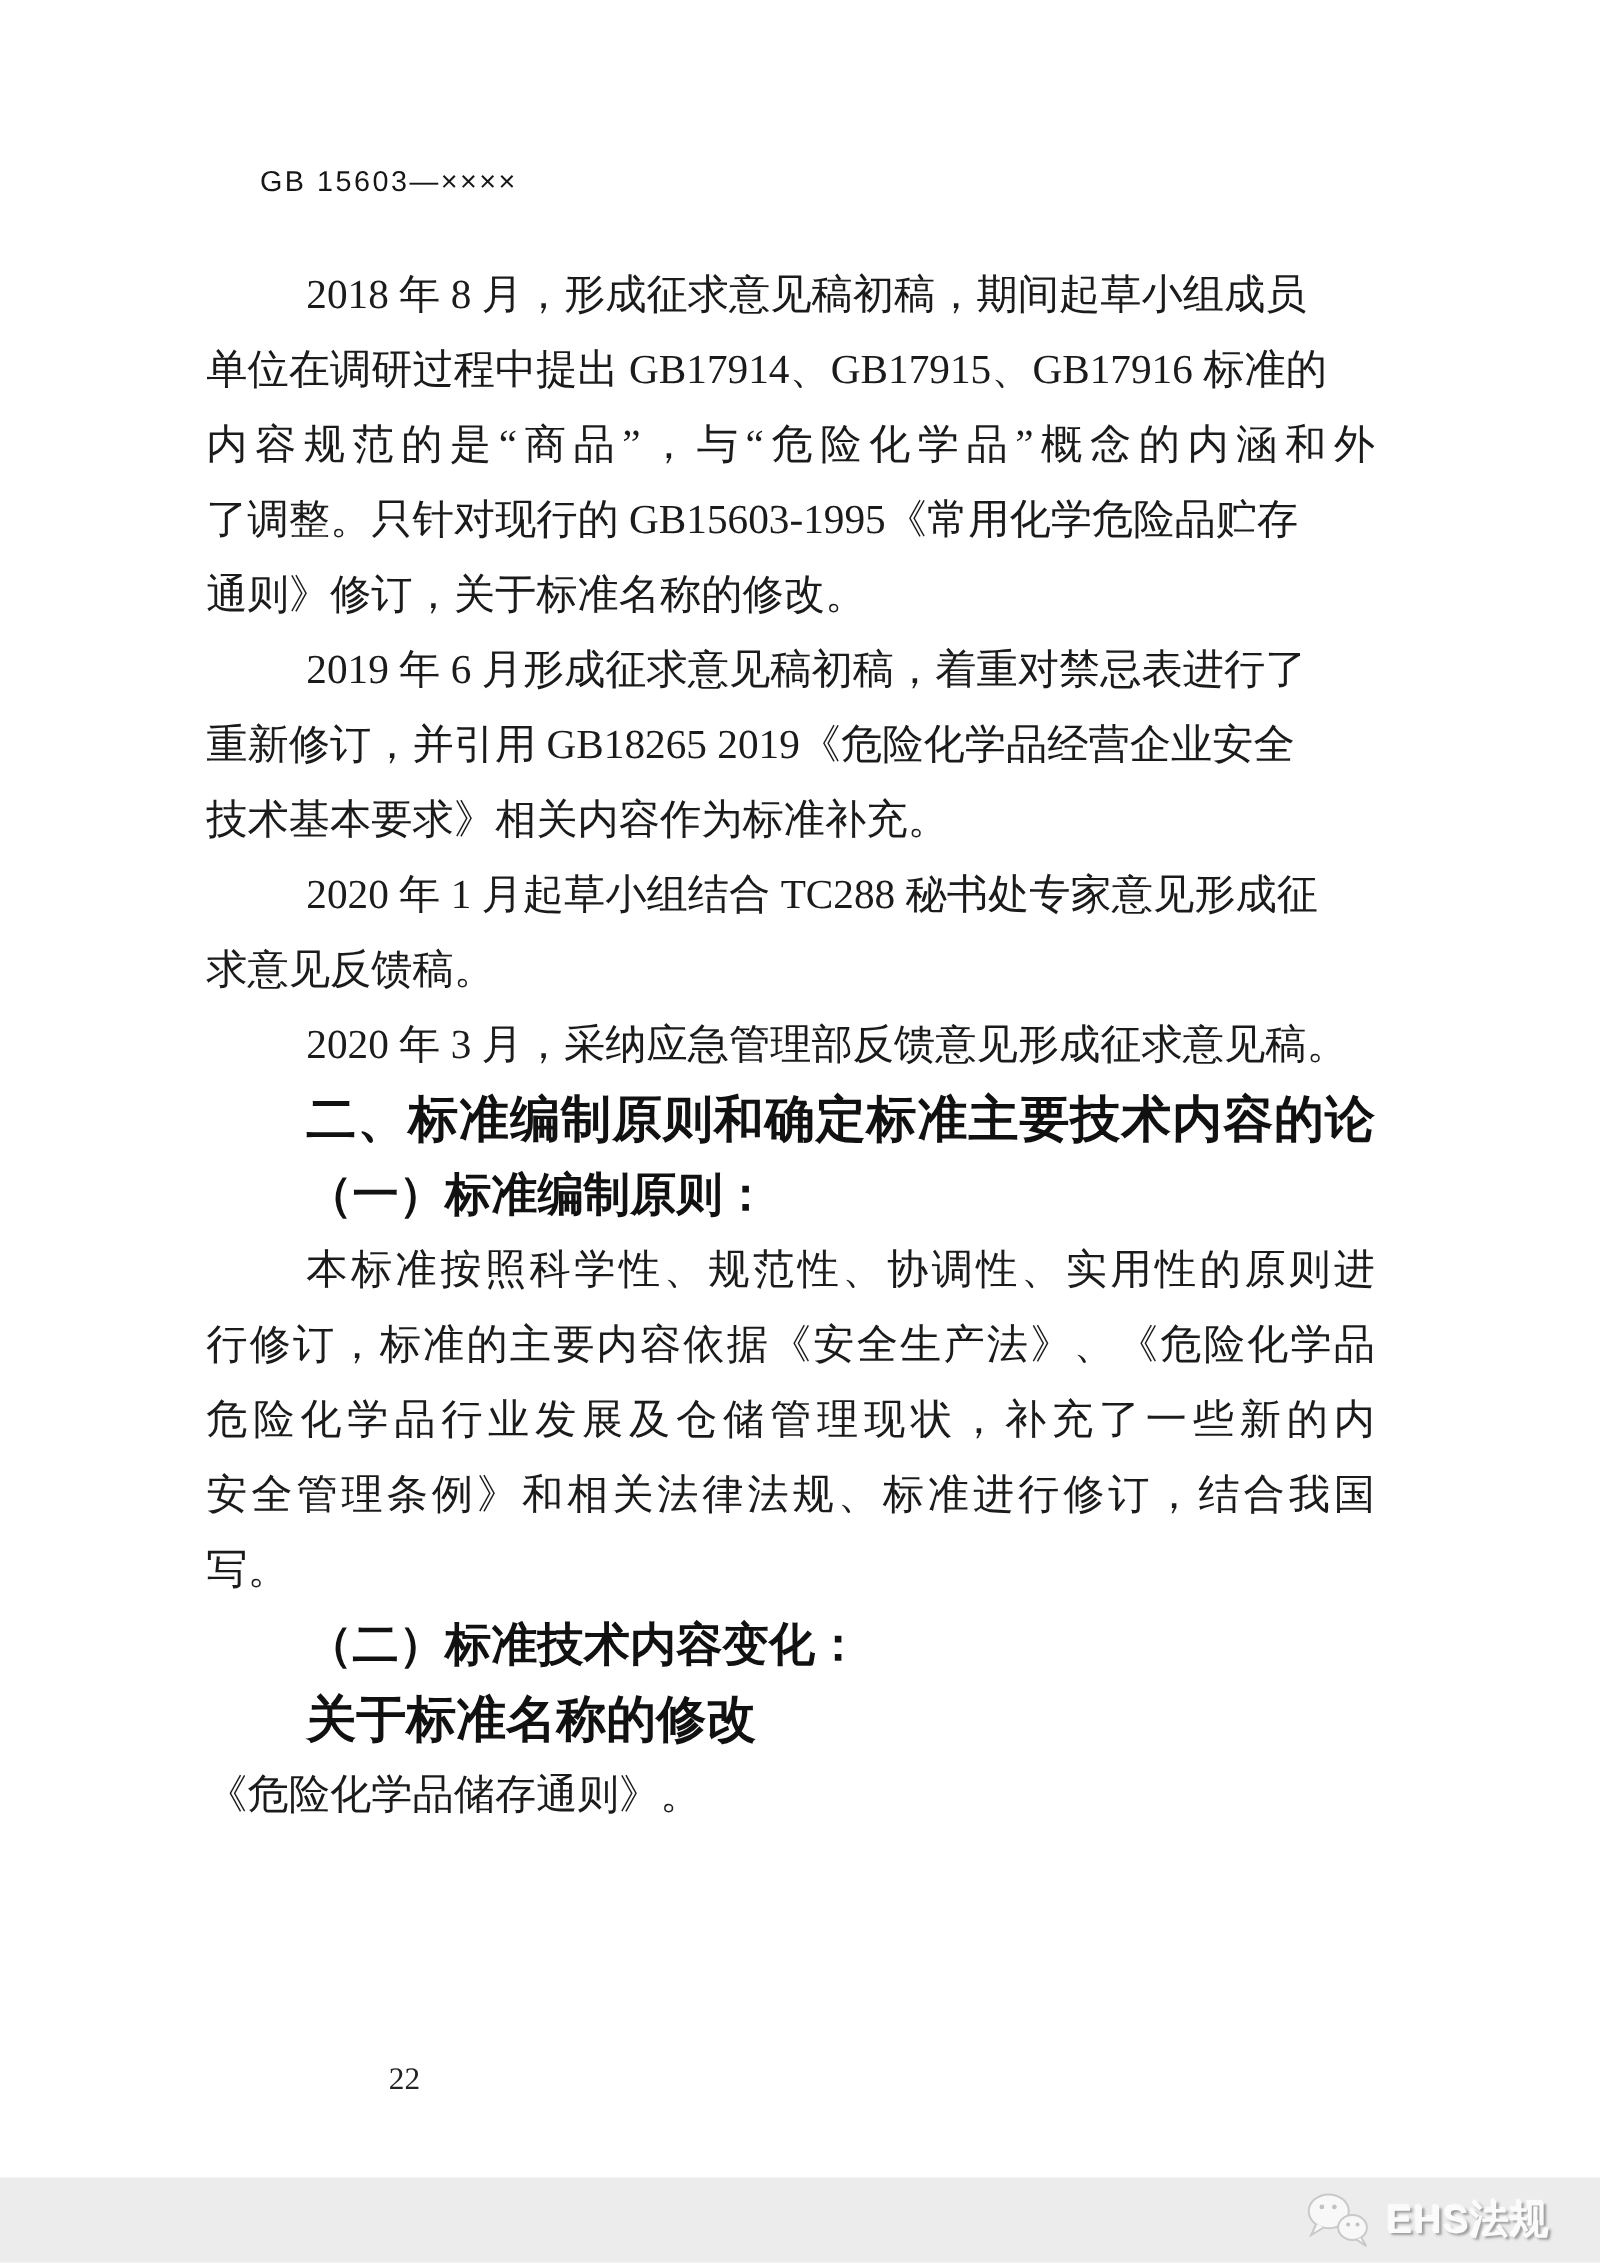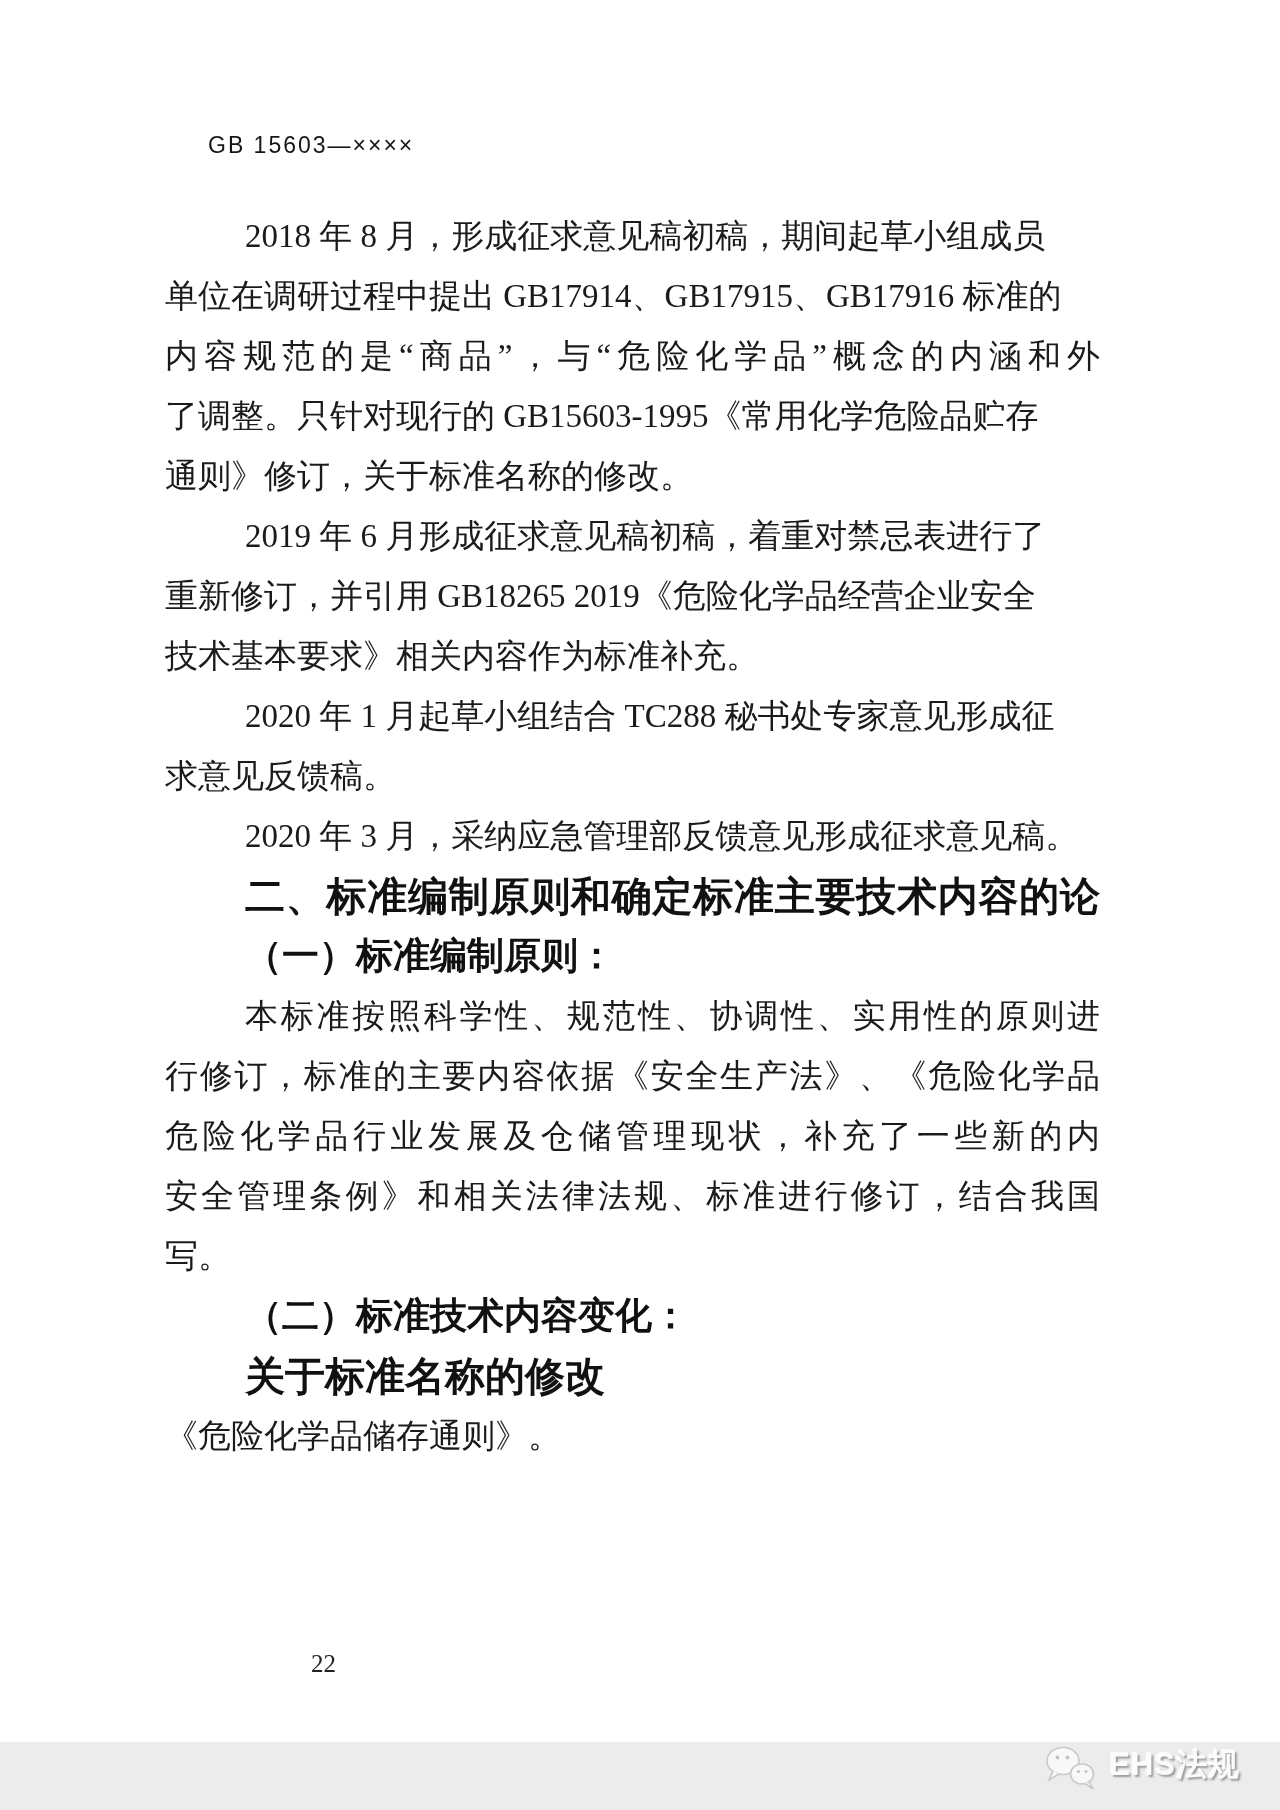--- a/index.html
+++ b/index.html
@@ -39,21 +39,21 @@
   .page-number{
     position:absolute;left:283px;top:1650px;
     font-size:25px;color:#222222;margin-left:28px;
   }
   .footer-band{
     position:absolute;left:0;bottom:0;width:1280px;height:68px;
     background:#ececec;
   }
   .watermark{
     position:absolute;right:40px;top:2px;height:64px;
-    display:flex;align-items:flex-start;gap:11px;
+    display:flex;align-items:center;gap:11px;
   }
   .watermark-label{
     font-family:"Liberation Sans","DejaVu Sans",sans-serif;
     font-weight:700;font-size:31px;letter-spacing:1px;
     color:#fbfbfb;
     text-shadow:2px 2px 2px rgba(140,140,140,0.85), -1px -1px 1px rgba(255,255,255,0.9);
     white-space:nowrap;
   }
   .wechat-icon svg{display:block;}
 </style>

